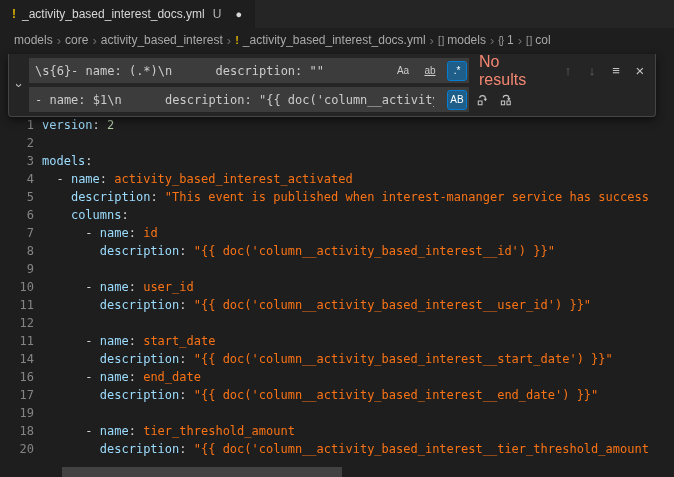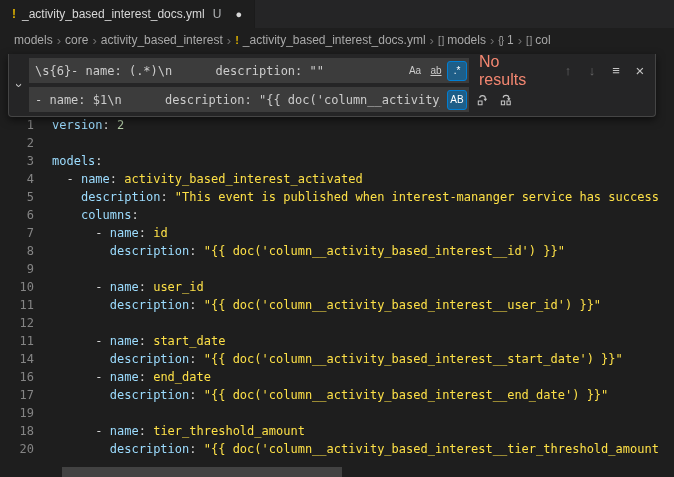--- a/index.html
+++ b/index.html
@@ -30,24 +30,24 @@
   .ic-warning { color:#ddb100; font-weight:bold; }
   .ic-array, .ic-object { color:#9d9d9d; font-size:10px; letter-spacing:-1px; }
   
   .editor {
     position:absolute; top:52px; left:0; right:0; bottom:0;
     font-family:"DejaVu Sans Mono","Liberation Mono",monospace; font-size:12px;
   }
   .code-lines { padding-top:64px; }
   .line { display:flex; height:18px; line-height:18px; white-space:pre; }
   .ln { width:34px; flex:none; text-align:right; color:#858585; }
-  .lt { margin-left:18px; color:#d4d4d4; }
+  .lt { margin-left:8px; color:#d4d4d4; }
   .tok-k { color:#9cdcfe; }
   .tok-p { color:#d4d4d4; }
-  .tok-s { color:#fde047; }
+  .tok-s { color:#f97316; }
   .tok-n { color:#b5cea8; }
   .hscroll {
     position:absolute; bottom:0; left:62px; width:280px; height:10px;
     background:rgba(121,121,121,0.4);
   }
   
   .find-widget {
     position:absolute; top:54px; left:8px; width:648px; z-index:20;
     background:#252526; border:1px solid #454545; border-top:none;
     border-radius:0 0 4px 4px; box-shadow:0 3px 8px rgba(0,0,0,0.55);
@@ -61,21 +61,21 @@
     display:flex; align-items:center; background:#3c3c3c; height:25px; width:440px;
     padding-right:2px; flex:none;
   }
   .fw-input {
     flex:1; min-width:0; height:100%; background:transparent; border:none; outline:none;
     color:#cccccc; font-family:"DejaVu Sans Mono","Liberation Mono",monospace; font-size:12px;
     padding:0 6px; white-space:nowrap;
   }
   .opt-btn {
     width:20px; height:20px; flex:none; display:flex; align-items:center; justify-content:center;
-    color:#cccccc; font-size:10px; border-radius:3px; border:1px solid transparent; margin-left:1px;
+    color:#cccccc; font-size:10px; border-radius:3px; border:1px solid transparent; margin-left:7px;
     cursor:pointer; font-family:"Liberation Sans",sans-serif;
   }
   .opt-btn.active { background:rgba(0,127,212,0.5); border-color:#007fd4; color:#ffffff; }
   .opt-btn.ww { text-decoration:underline; }
   .fw-status { color:#f48771; font-size:16px; margin-left:10px; width:72px; flex:none; }
   .icon-btn {
     width:22px; height:22px; display:flex; align-items:center; justify-content:center;
     color:#c5c5c5; font-size:13px; border-radius:4px; cursor:pointer; margin-left:2px; flex:none;
   }
   .icon-btn.disabled { opacity:0.4; }

